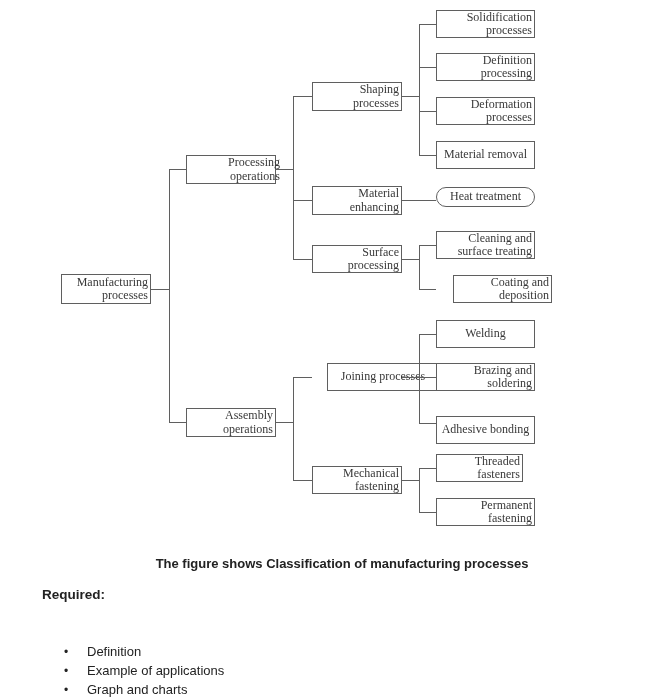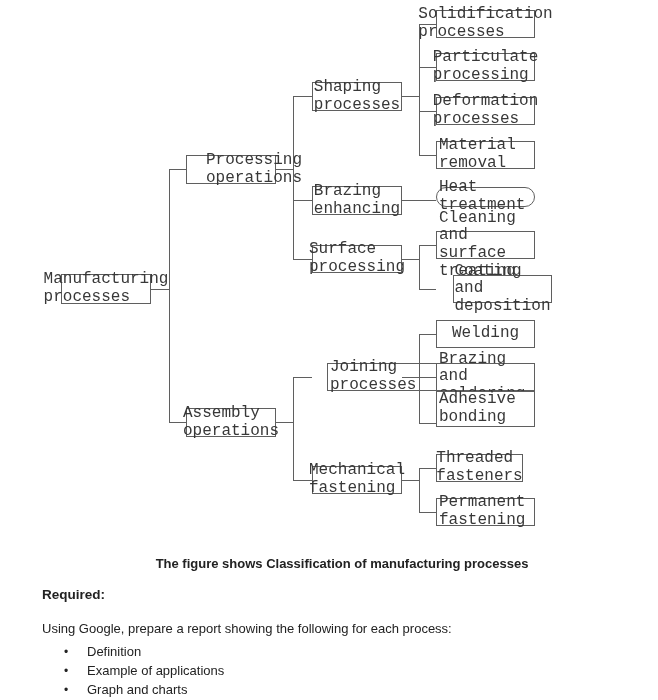--- a/index.html
+++ b/index.html
@@ -16,23 +16,23 @@
     overflow:hidden;
     font-family:"Liberation Sans", sans-serif;
   }
   
   .node{
     position:absolute;
     box-sizing:border-box;
     border:1px solid var(--line-color);
     background:#fff;
     display:flex;align-items:center;justify-content:center;
-    text-align:left;
-    font-family:Liberation Mono, monospace;
-    font-size:16px;line-height:1.1;
+    text-align:right;
+    font-family:Liberation Serif, serif;
+    font-size:12px;line-height:1.1;
     color:var(--diagram-text);
     padding:0 2px;
   }
   
   .line{position:absolute;background:var(--line-color);}
   
   .caption{
     position:absolute;left:0;top:556px;width:658px;
     padding-left:26px;box-sizing:border-box;
     text-align:center;
@@ -59,35 +59,35 @@
 <div class="page">
 
   <div>
 
     <div class="node" style="left:61px;top:274px;width:90px;height:30px;">Manufacturing processes</div>
 
     <div class="node" style="left:186px;top:155px;width:90px;height:29px;padding-left:48px;">Processing operations</div>
     <div class="node" style="left:186px;top:408px;width:90px;height:29px;">Assembly operations</div>
 
     <div class="node" style="left:312px;top:82px;width:90px;height:29px;">Shaping processes</div>
-    <div class="node" style="left:312px;top:186px;width:90px;height:29px;">Brazing enhancing</div>
+    <div class="node" style="left:312px;top:186px;width:90px;height:29px;">Material enhancing</div>
     <div class="node" style="left:312px;top:245px;width:90px;height:28px;">Surface processing</div>
     <div class="node" style="left:327px;top:363px;width:112px;height:28px;">Joining processes</div>
     <div class="node" style="left:312px;top:466px;width:90px;height:28px;">Mechanical fastening</div>
 
     <div class="node" style="left:436px;top:10px;width:99px;height:28px;">Solidification processes</div>
-    <div class="node" style="left:436px;top:53px;width:99px;height:28px;">Particulate processing</div>
+    <div class="node" style="left:436px;top:53px;width:99px;height:28px;">Definition processing</div>
     <div class="node" style="left:436px;top:97px;width:99px;height:28px;">Deformation processes</div>
     <div class="node" style="left:436px;top:141px;width:99px;height:28px;">Material removal</div>
     <div class="node" style="left:436px;top:187px;width:99px;height:20px;border-radius:12px;">Heat treatment</div>
     <div class="node" style="left:436px;top:231px;width:99px;height:28px;">Cleaning and surface treating</div>
     <div class="node" style="left:436px;top:275px;width:99px;height:28px;margin-left:17px;">Coating and deposition</div>
     <div class="node" style="left:436px;top:320px;width:99px;height:28px;">Welding</div>
     <div class="node" style="left:436px;top:363px;width:99px;height:28px;">Brazing and soldering</div>
-    <div class="node" style="left:436px;top:391px;width:99px;height:36px;">Adhesive bonding</div>
+    <div class="node" style="left:436px;top:416px;width:99px;height:28px;">Adhesive bonding</div>
     <div class="node" style="left:436px;top:454px;width:87px;height:28px;">Threaded fasteners</div>
     <div class="node" style="left:436px;top:498px;width:99px;height:28px;">Permanent fastening</div>
 
     <div id="connectors">
         <div class="line" style="left: 169px; top: 169px; width: 1px; height: 254px;"></div>
         <div class="line" style="left: 293px; top: 96px; width: 1px; height: 164px;"></div>
         <div class="line" style="left: 419px; top: 24px; width: 1px; height: 132px;"></div>
         <div class="line" style="left: 419px; top: 245px; width: 1px; height: 45px;"></div>
         <div class="line" style="left: 293px; top: 377px; width: 1px; height: 104px;"></div>
         <div class="line" style="left: 419px; top: 334px; width: 1px; height: 90px;"></div>
@@ -118,21 +118,20 @@
         <div class="line" style="left: 402px; top: 480px; width: 17px; height: 1px;"></div>
         <div class="line" style="left: 419px; top: 468px; width: 17px; height: 1px;"></div>
         <div class="line" style="left: 419px; top: 512px; width: 17px; height: 1px;"></div>
       </div>
   </div>
 
   <div class="caption">The figure shows Classification of manufacturing processes</div>
 
   <div class="required-heading">Required:</div>
 
-  <div class="intro">Using Google, prepare a report showing the following for each process:</div>
 
   <div class="bullet-row" style="top:644px;">
     <span class="bullet-dot">•</span>
     <span>Definition</span>
   </div>
   <div class="bullet-row" style="top:663px;">
     <span class="bullet-dot">•</span>
     <span>Example of applications</span>
   </div>
   <div class="bullet-row" style="top:682px;">

